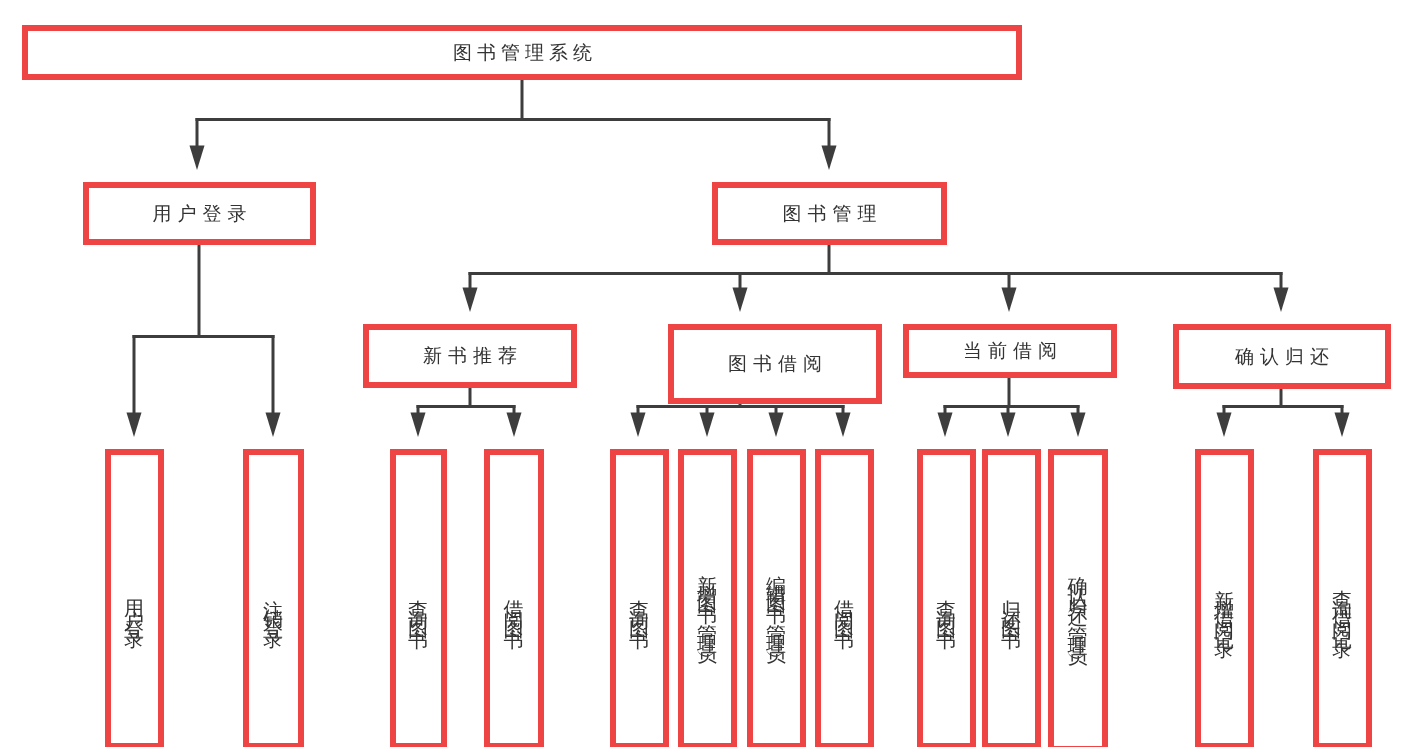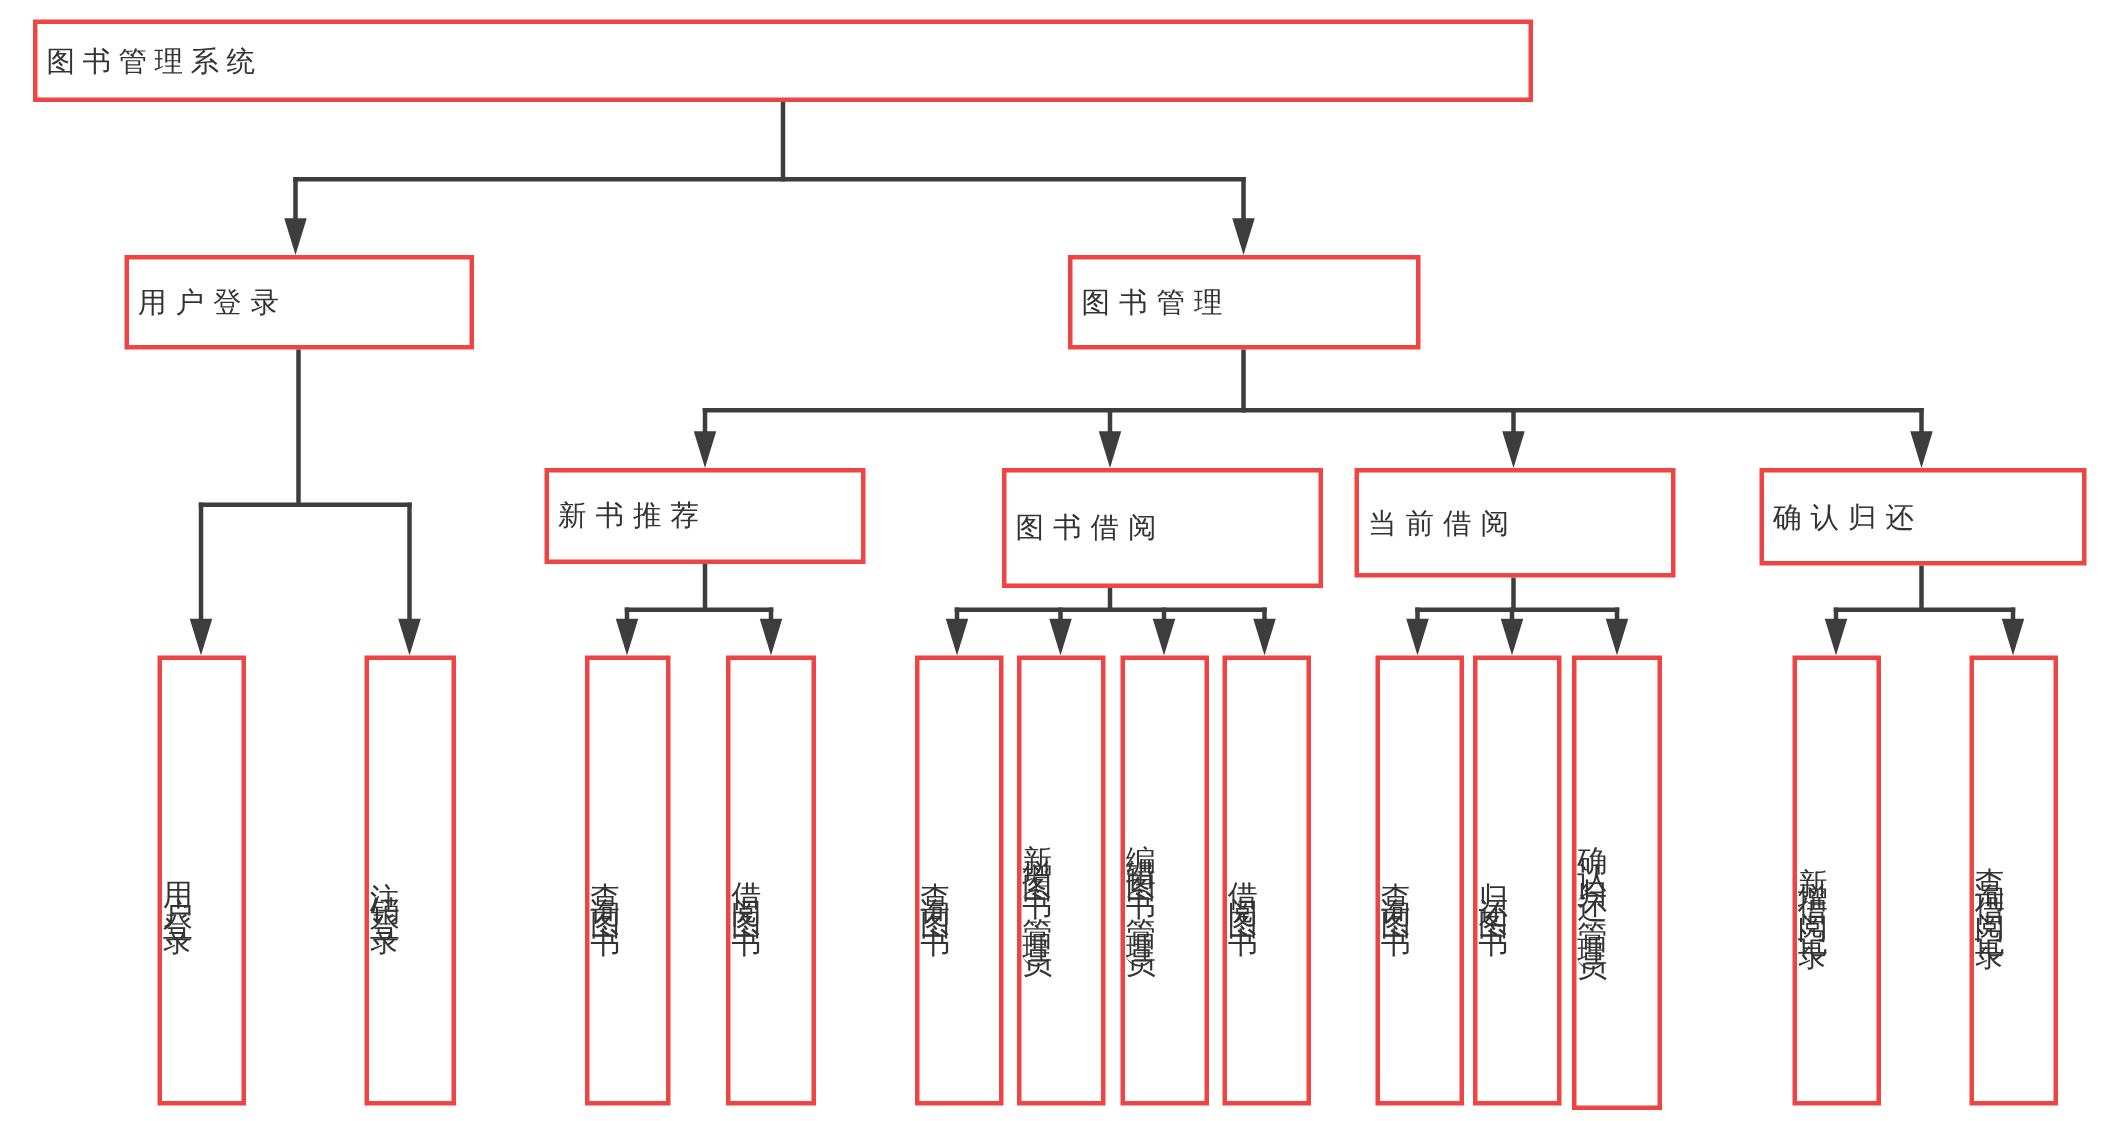--- a/index.html
+++ b/index.html
@@ -5,22 +5,23 @@
   html,body{margin:0;padding:0;background:#fff;}
   .canvas{
     position:relative;width:1405px;height:747px;background:#ffffff;overflow:hidden;
     font-family:"Liberation Sans","DejaVu Sans",sans-serif;
   }
   .wires{position:absolute;left:0;top:0;width:1405px;height:747px;}
   .wires path{stroke:#3d3d3d;stroke-width:3;fill:none;}
   .wires path.head{fill:#3d3d3d;stroke:none;}
   .node{
     position:absolute;box-sizing:border-box;background:#fff;
-    border:3px solid #ef4444;display:flex;align-items:center;justify-content:flex-start;
+    border:6px solid #ef4444;display:flex;align-items:center;justify-content:center;
     color:#333;
+    margin-top:12px;
   }
   .hbox span{font-size:19px;letter-spacing:6px;text-indent:6px;white-space:nowrap;}
   .rootbox span{font-size:19px;letter-spacing:5px;}
   .vbox .vtext{
     writing-mode:vertical-rl;text-orientation:mixed;
     font-size:20px;line-height:1;letter-spacing:10px;white-space:nowrap;
     margin-bottom:-10px;
   }
   .watermark{
     position:absolute;left:1181px;top:711px;font-size:19px;color:#a6a6a6;
@@ -111,21 +112,21 @@
   <div class="node hbox" style="left:363px;top:312px;width:214px;height:64px">
     <span>新书推荐</span>
   </div>
 
   <div class="node hbox" style="left:712px;top:170px;width:235px;height:63px">
     <span>图书管理</span>
   </div>
   <div class="node hbox" style="left:668px;top:312px;width:214px;height:80px">
     <span>图书借阅</span>
   </div>
-  <div class="node hbox" style="left:903px;top:312px;width:214px;height:73px">
+  <div class="node hbox" style="left:903px;top:312px;width:214px;height:54px">
     <span>当前借阅</span>
   </div>
   <div class="node hbox" style="left:1173px;top:312px;width:218px;height:65px">
     <span>确认归还</span>
   </div>
 
   <div class="node vbox" style="left:105px;top:437px;width:59px;height:300px">
     <span class="vtext">用户登录</span>
   </div>
   <div class="node vbox" style="left:243px;top:437px;width:61px;height:300px">

